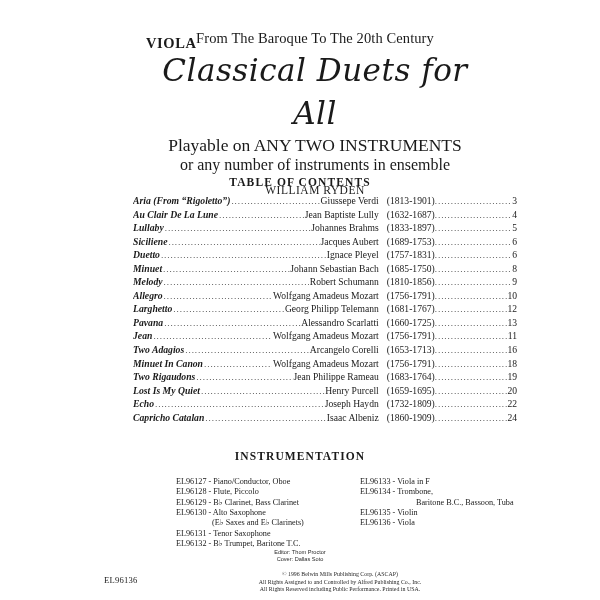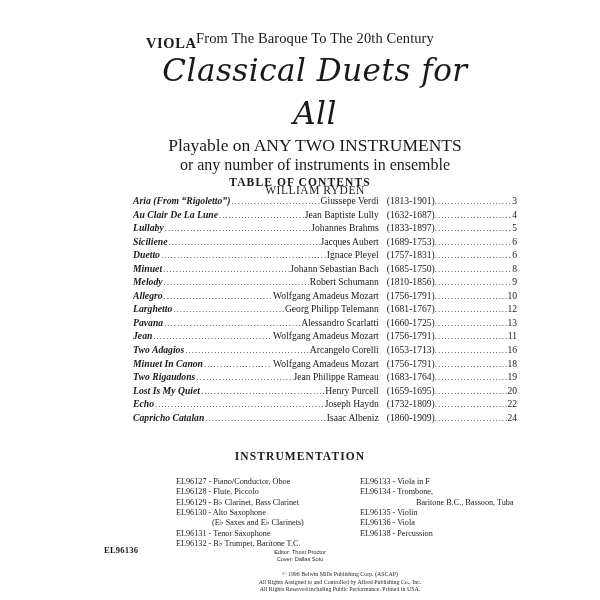--- a/index.html
+++ b/index.html
@@ -173,22 +173,22 @@
     top: 571px;
     width: 370px;
     text-align: center;
     font-size: 5.9px;
     line-height: 7.6px;
     color: #2a2a2a;
   }
   .catalog-number {
     position: absolute;
     left: 104px;
-    top: 545px;
-    font-weight: bold;
+    top: 575px;
+    font-weight: normal;
     font-size: 8.6px;
     letter-spacing: 0.2px;
   }
 </style>
 </head>
 <body>
 
 <div class="part-name">VIOLA</div>
 
 <div class="header">
@@ -419,21 +419,20 @@
       <div class="instr-row indented">(E♭ Saxes and  E♭ Clarinets)</div>
       <div class="instr-row">EL96131 - Tenor Saxophone</div>
       <div class="instr-row">EL96132 - B♭ Trumpet, Baritone T.C.</div>
     </div>
   <div class="instr-col instr-col-right" id="instr-right">
       <div class="instr-row">EL96133 - Viola in F</div>
       <div class="instr-row">EL96134 - Trombone,</div>
       <div class="instr-row indented-r">Baritone B.C., Bassoon, Tuba</div>
       <div class="instr-row">EL96135 - Violin</div>
       <div class="instr-row">EL96136 - Viola</div>
-      <div class="instr-row">EL96138 - Percussion</div>
     </div>
 </div>
 
 <div class="credits">
   <div>Editor: Thom Proctor</div>
   <div>Cover: Dallas Soto</div>
 </div>
 
 <div class="copyright">
   <div>© 1996 Belwin Mills Publishing Corp. (ASCAP)</div>

